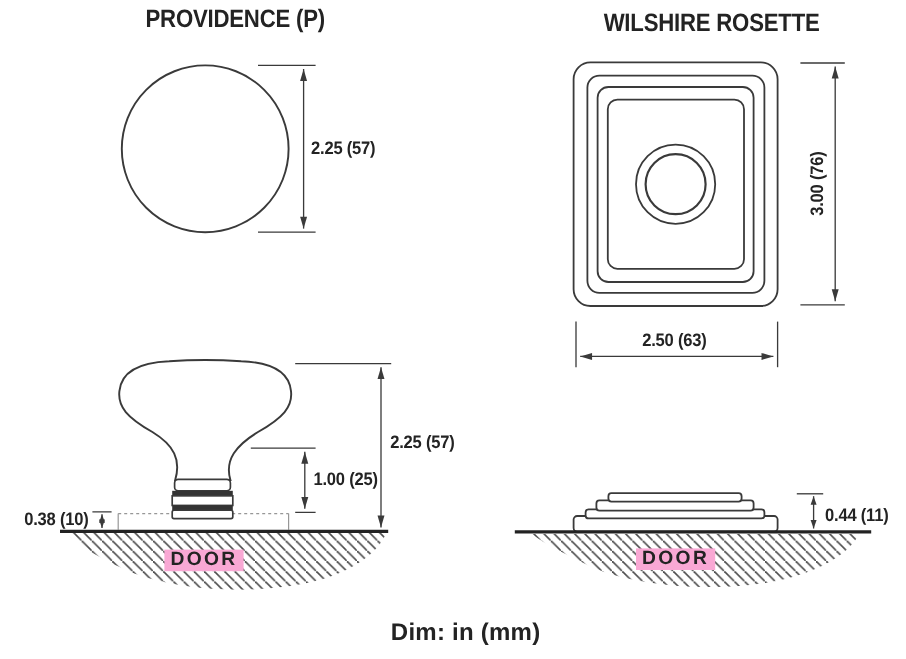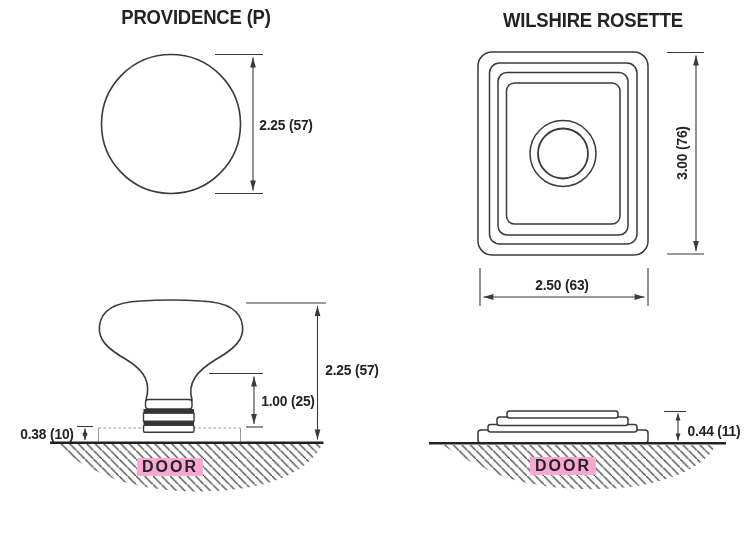--- a/index.html
+++ b/index.html
@@ -155,14 +155,15 @@
   <div class="lbl dim" style="left:288px;top:400px;">1.00 (25)</div>
 
   <div class="lbl dim" style="left:47px;top:433px;">0.38 (10)</div>
 
   <div class="lbl dim" style="left:714px;top:430px;">0.44 (11)</div>
 
   <div class="lbl door" style="left:170px;top:467px;">DOOR</div>
 
   <div class="lbl door" style="left:563px;top:466px;">DOOR</div>
 
+  <div class="lbl footer" style="left:388px;top:527px;">Dim: in (mm)</div>
 
 </div>
 
 </body></html>

